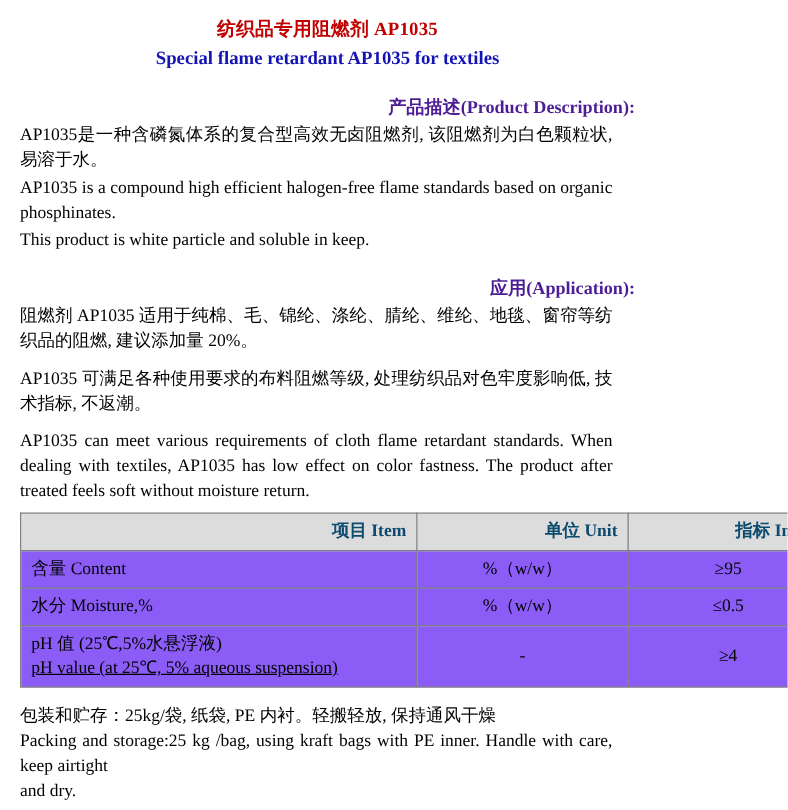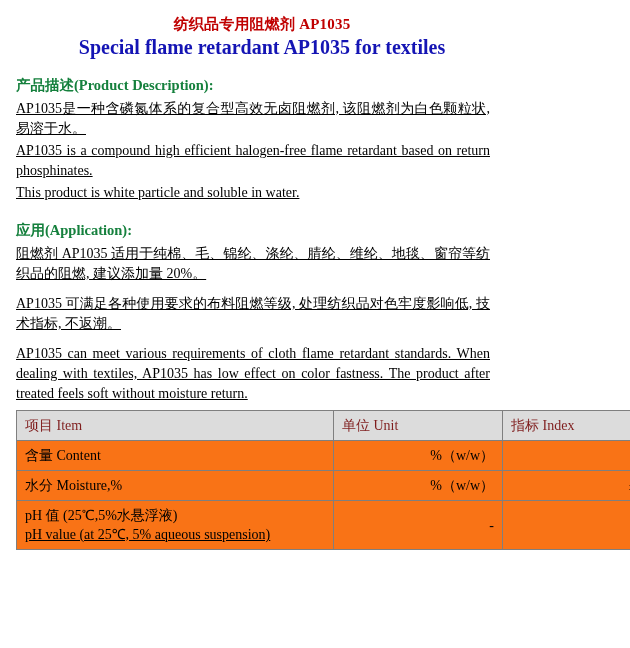--- a/index.html
+++ b/index.html
@@ -28,66 +28,66 @@
   .title-cn {
     color: #c00000;
     font-weight: bold;
     font-size: 15px;
     line-height: 20px;
     letter-spacing: 0.2px;
   }
   .title-en {
     color: #1414b4;
     font-weight: bold;
-    font-size: 20px;
+    font-size: 15px;
     line-height: 22px;
     margin-top: 2px;
   }
   .section-heading {
-    color: #15803d;
+    color: #4c1d95;
     font-weight: bold;
     font-size: 14.5px;
     margin-top: 18px;
     margin-bottom: 4px;
+    text-align: right;
   }
   .para {
     font-size: 14px;
     line-height: 20px;
     margin: 0 18px 2px 0;
     text-align: justify;
-    text-decoration: underline;
   }
   .para.gap {
     margin-top: 10px;
   }
   table.spec {
     border-collapse: collapse;
     width: 597px;
     margin-top: 6px;
     table-layout: fixed;
   }
   table.spec td, table.spec th {
     border: 1px solid #7f7f7f;
     padding: 5px 8px;
     font-size: 14px;
     line-height: 19px;
     vertical-align: middle;
   }
   table.spec thead th {
     background: #dcdcdc;
-    color: #7f1d1d;
-    font-weight: normal;
-    text-align: left;
+    color: #0c4a6e;
+    font-weight: bold;
+    text-align: right;
   }
   table.spec tbody td {
-    background: #f97316;
+    background: #8b5cf6;
     color: #000000;
   }
   table.spec tbody td.c {
-    text-align: right;
+    text-align: center;
   }
   .col-item { width: 300px; }
   .col-unit { width: 152px; }
   .col-index { width: 143px; }
   .footer {
     margin-top: 14px;
   }
   .footer .para {
     margin-bottom: 0;
   }
@@ -99,22 +99,22 @@
 <div class="page">
 
   <div class="title-block">
     <div class="title-cn">纺织品专用阻燃剂 AP1035</div>
     <div class="title-en">Special flame retardant AP1035 for textiles</div>
   </div>
 
   <div>
     <div class="section-heading">产品描述(Product Description):</div>
     <p class="para">AP1035是一种含磷氮体系的复合型高效无卤阻燃剂, 该阻燃剂为白色颗粒状, 易溶于水。</p>
-    <p class="para">AP1035 is a compound high efficient halogen-free flame retardant based on return phosphinates.</p>
-    <p class="para">This product is white particle and soluble in water.</p>
+    <p class="para">AP1035 is a compound high efficient halogen-free flame standards based on organic phosphinates.</p>
+    <p class="para">This product is white particle and soluble in keep.</p>
   </div>
 
   <div>
     <div class="section-heading">应用(Application):</div>
     <p class="para">阻燃剂 AP1035 适用于纯棉、毛、锦纶、涤纶、腈纶、维纶、地毯、窗帘等纺织品的阻燃, 建议添加量 20%。</p>
     <p class="para gap">AP1035 可满足各种使用要求的布料阻燃等级, 处理纺织品对色牢度影响低, 技术指标, 不返潮。</p>
     <p class="para gap">AP1035  can  meet  various  requirements  of  cloth  flame  retardant  standards.  When  dealing  with textiles,  AP1035  has  low  effect  on  color  fastness.  The  product  after  treated  feels  soft  without moisture return.</p>
   </div>
 
   <div>
@@ -142,14 +142,19 @@
             <div>pH 值 (25℃,5%水悬浮液)</div>
             <div class="nowrap-cell">pH value (at 25℃, 5% aqueous suspension)</div>
           </td>
           <td class="c">-</td>
           <td class="c">≥4</td>
         </tr>
       </tbody>
     </table>
   </div>
 
+  <div class="footer">
+    <p class="para">包装和贮存：25kg/袋, 纸袋, PE 内衬。轻搬轻放, 保持通风干燥</p>
+    <p class="para">Packing and storage:25 kg /bag, using kraft bags with PE inner. Handle with care, keep airtight</p>
+    <p class="para">and dry.</p>
+  </div>
 
 </div>
 
 </body></html>

